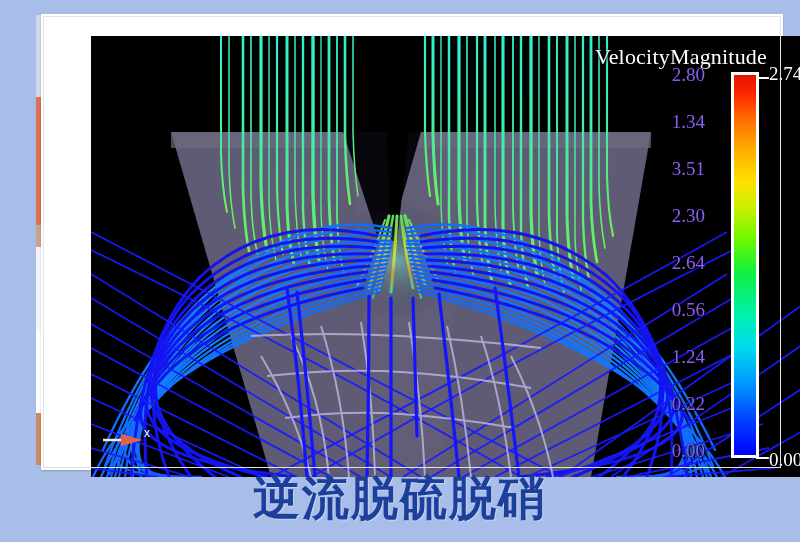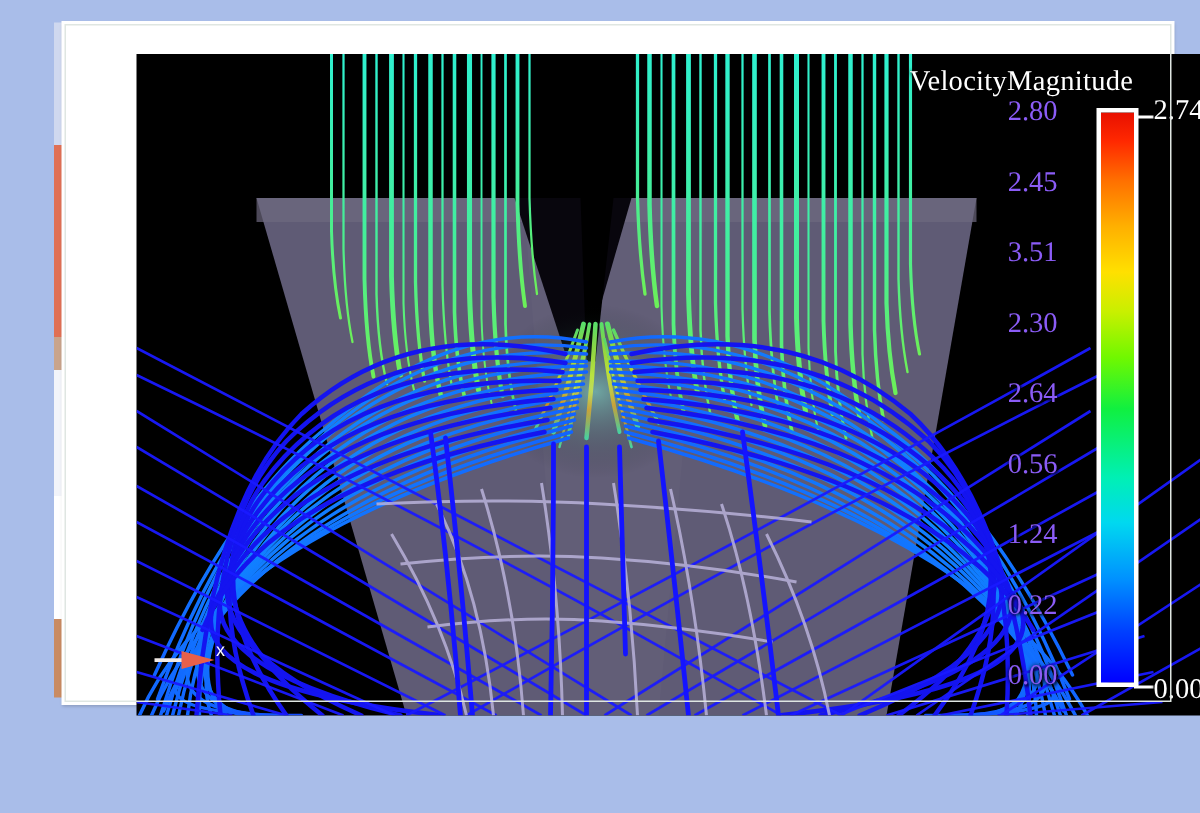--- a/index.html
+++ b/index.html
@@ -37,21 +37,21 @@
     background:#000000;overflow:hidden;}
 
   
   #scene{position:absolute;inset:0;overflow:hidden;}
   #scene svg{position:absolute;left:0;top:0;}
 
   
   #colorbar-group{position:absolute;left:0;top:0;width:100%;height:100%;
     pointer-events:none;}
   #cb-title{position:absolute;left:475px;top:8px;width:230px;text-align:center;
-    color:#ffffff;font-size:19px;font-family:"Liberation Serif",serif;
+    color:#ffffff;font-size:22px;font-family:"Liberation Serif",serif;
     text-shadow:0 0 3px #000,1px 1px 2px #000;letter-spacing:.2px;}
   #cb-bar{position:absolute;left:640px;top:36px;width:22px;height:380px;
     border:3px solid #ffffff;box-sizing:content-box;
     background:linear-gradient(to top,
       #0000ff 0%,
       #0040ff 9%,
       #0090ff 18%,
       #00d8f0 28%,
       #00f0b4 36%,
       #10f040 48%,
@@ -315,21 +315,21 @@
           </g>
         </svg>
       </div>
 
       <div id="colorbar-group">
         <div id="cb-title">VelocityMagnitude</div>
 
         <div id="cb-bar"></div>
 
         <div class="cb-tick" style="top:39px;">2.80</div>
-        <div class="cb-tick" style="top:86px;">2.45</div>
+        <div class="cb-tick" style="top:86px;">1.34</div>
         <div class="cb-tick" style="top:133px;">3.51</div>
         <div class="cb-tick" style="top:180px;">2.30</div>
         <div class="cb-tick" style="top:227px;">2.64</div>
         <div class="cb-tick" style="top:274px;">0.56</div>
         <div class="cb-tick" style="top:321px;">1.24</div>
         <div class="cb-tick" style="top:368px;">0.22</div>
         <div class="cb-tick" style="top:415px;">0.00</div>
 
         <div class="cb-marker" id="cb-marker-max"></div>
         <div class="cb-end" id="cb-max">2.74</div>
@@ -342,14 +342,15 @@
         <svg width="60" height="28">
           <line x1="2" y1="14" x2="22" y2="14" stroke="#f0e8e4" stroke-width="2.5"></line>
           <polygon points="20,8 42,14 20,20" fill="#e8604a"></polygon>
         </svg>
         <span id="axis-label-x">x</span>
       </div>
 
     </div>
   </div>
 
+  <div id="caption">逆流脱硫脱硝</div>
 
 </div>
 
 </body></html>

